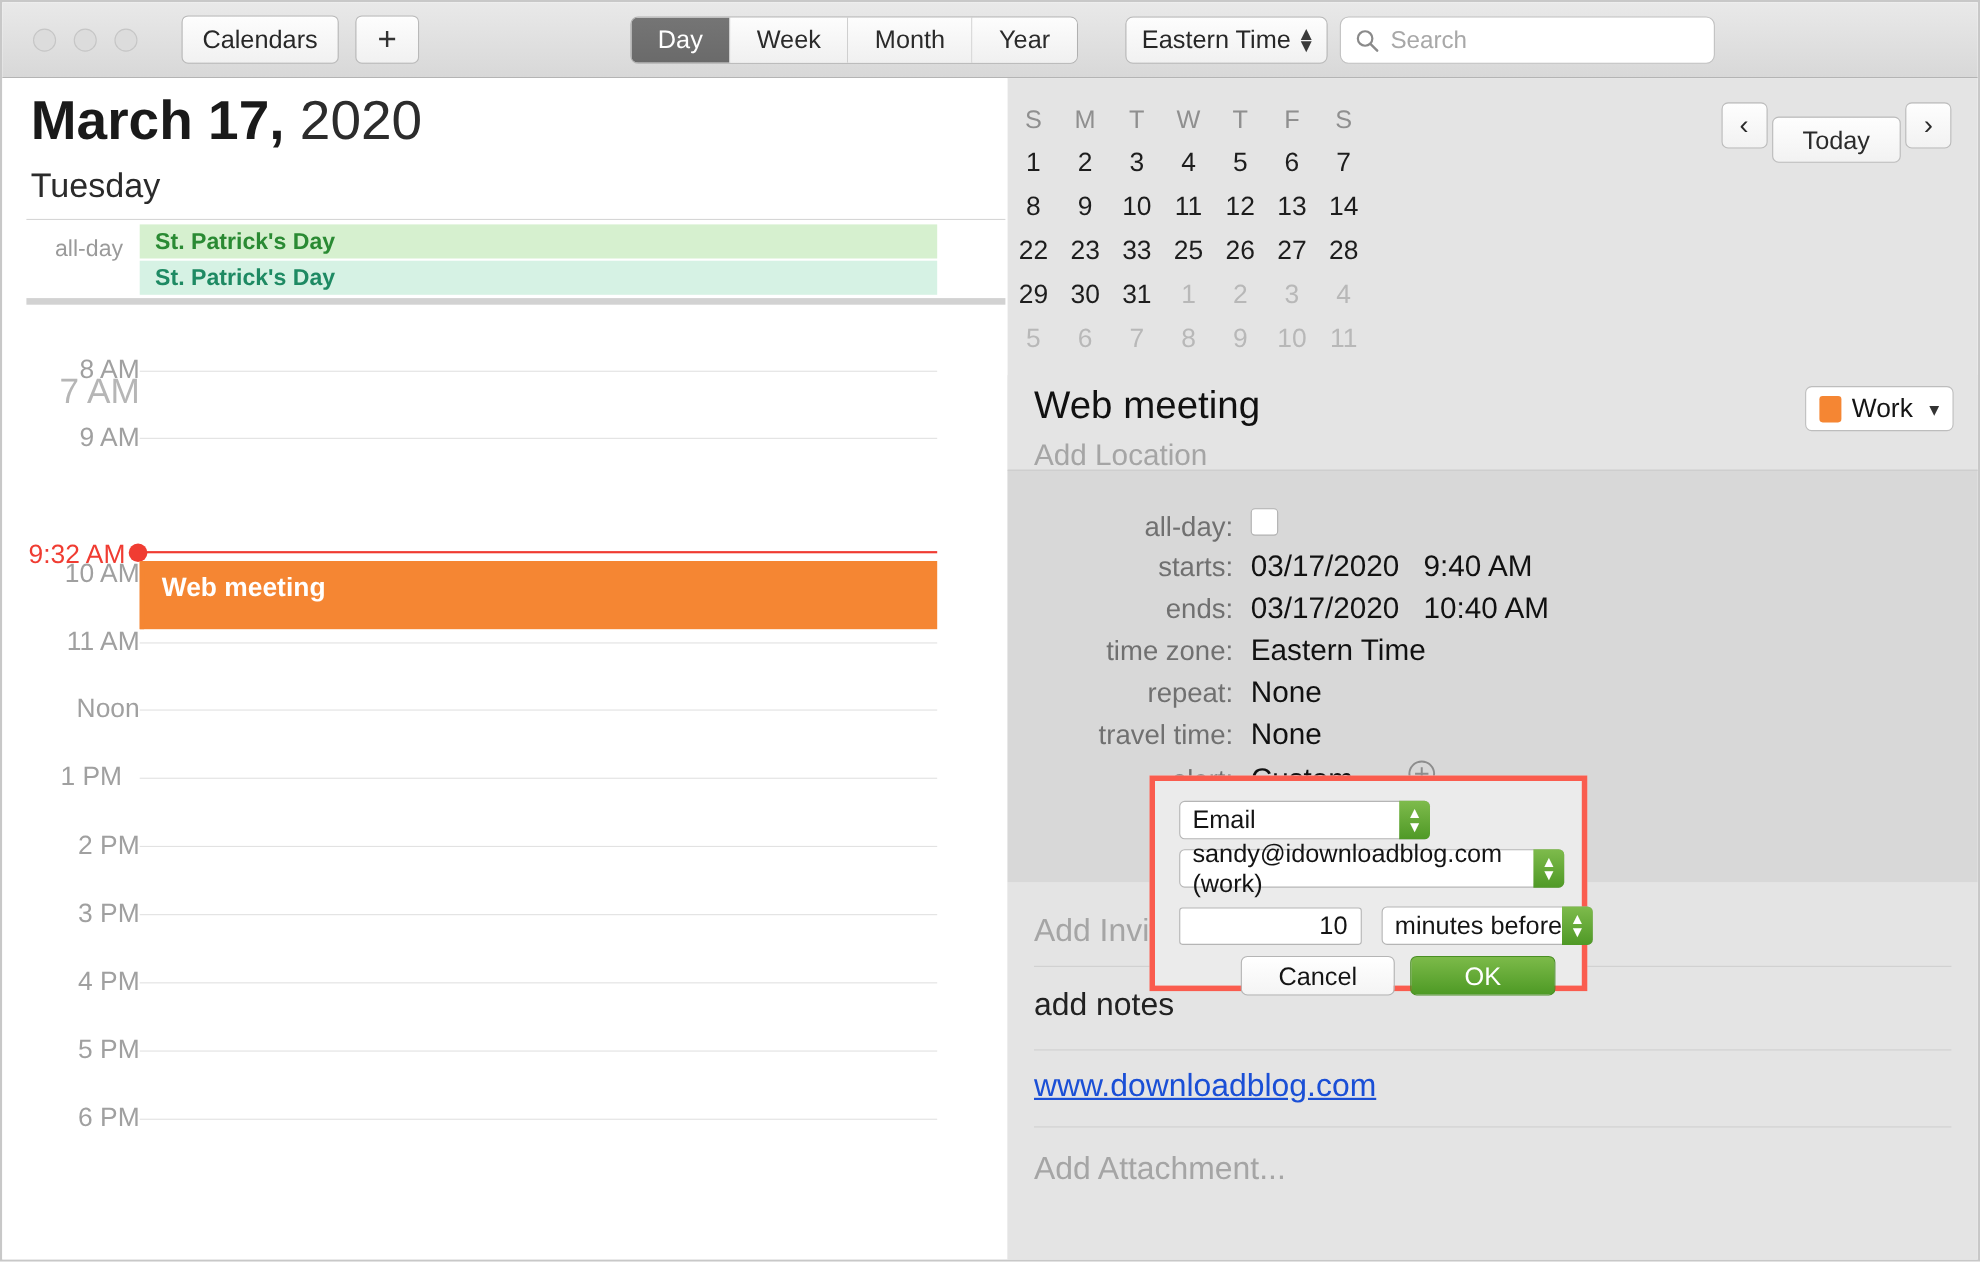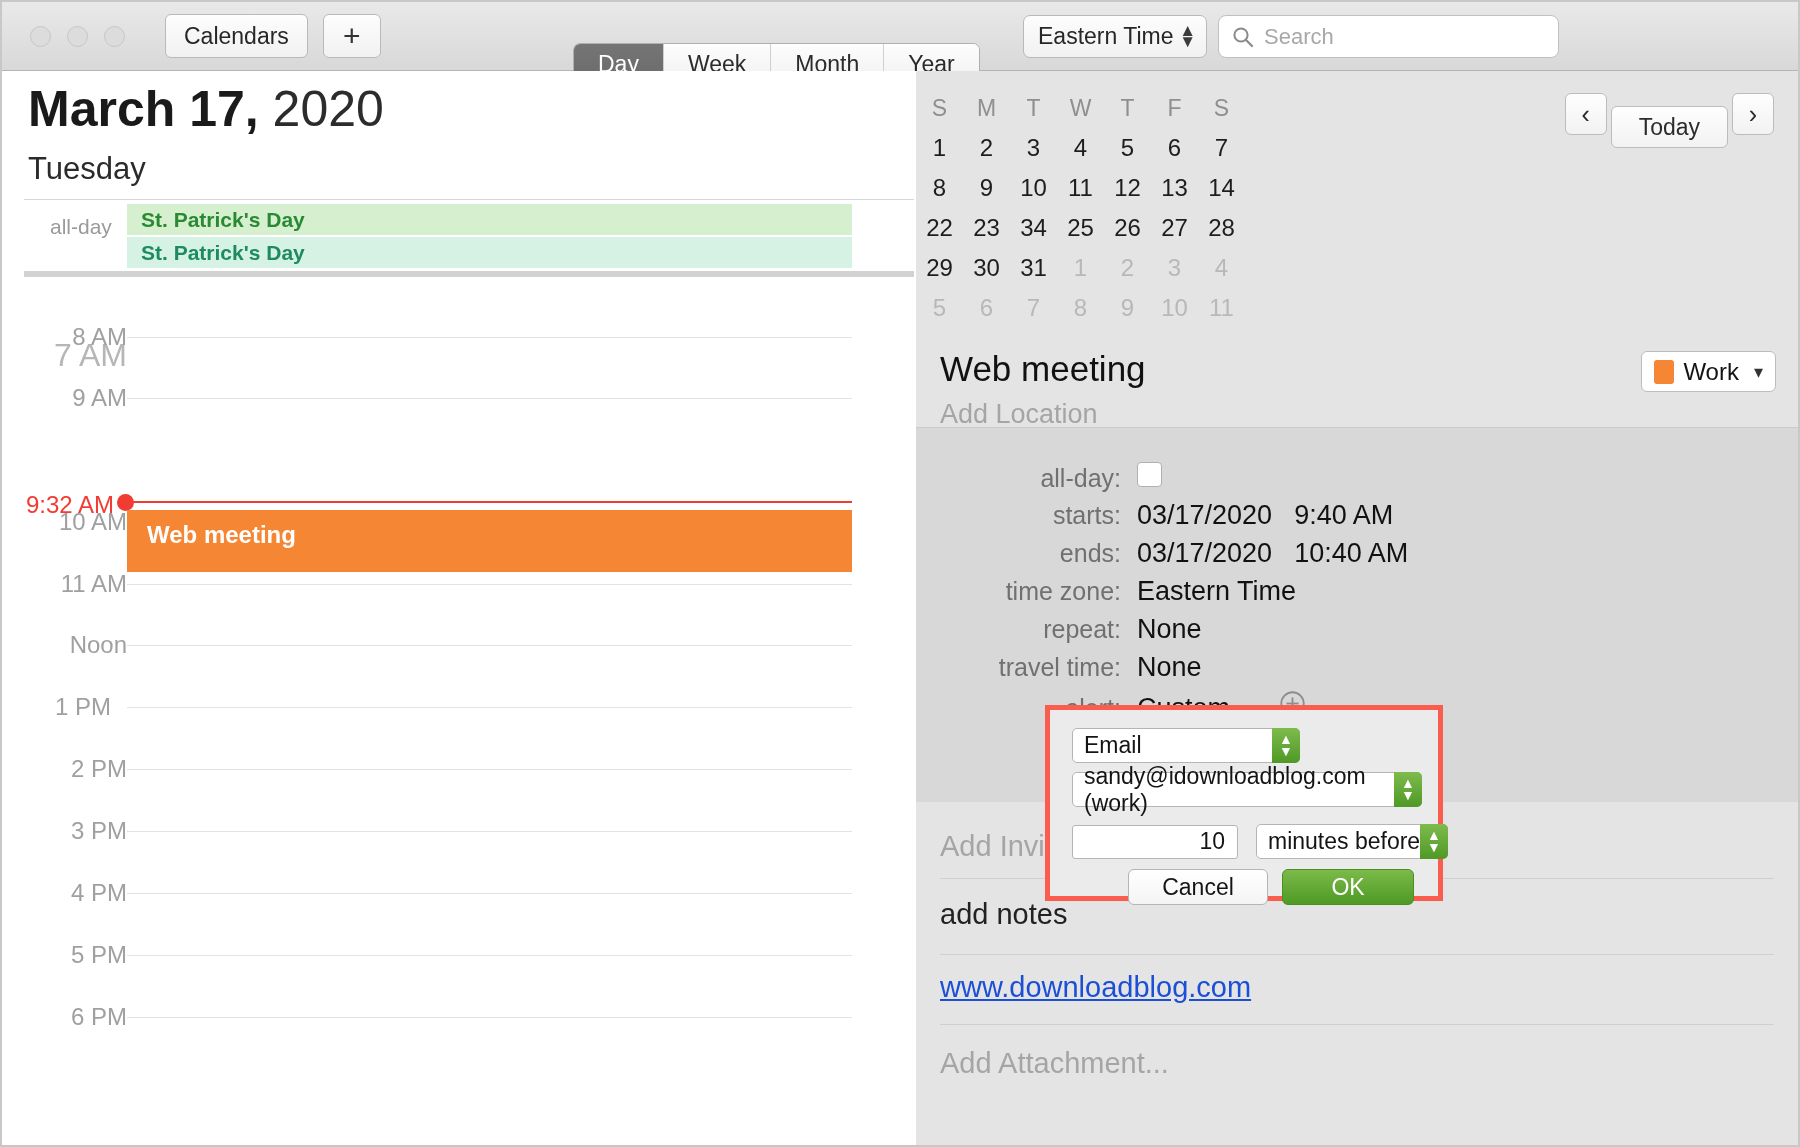--- a/index.html
+++ b/index.html
@@ -43,21 +43,20 @@
   #add-btn { margin-left: 15px; width: 58px; height: 44px;
              display: flex; align-items: center; justify-content: center;
              font-size: 30px; font-weight: 300; color: #333; }
 
   .segmented {
     position: absolute; left: 571px; top: 13px;
     display: flex; height: 43px;
     border: 1px solid #b0b0b0; border-radius: 7px;
     overflow: hidden;
     background: #f6f6f6;
-    margin-top: 28px;
   }
   .seg {
     display: flex; align-items: center; justify-content: center;
     font-size: 23px; color: #2b2b2b;
     padding: 0 24px;
     border-right: 1px solid #cfcfcf;
     background: linear-gradient(to bottom, #fdfdfd, #f0f0f0);
   }
   .seg:last-child { border-right: none; }
   .seg.active {
@@ -404,21 +403,21 @@
             <div class="mc-cell">9</div>
             <div class="mc-cell">10</div>
             <div class="mc-cell">11</div>
             <div class="mc-cell">12</div>
             <div class="mc-cell">13</div>
             <div class="mc-cell">14</div>
           </div>
           <div class="mc-row">
             <div class="mc-cell">22</div>
             <div class="mc-cell">23</div>
-            <div class="mc-cell">34</div>
+            <div class="mc-cell">33</div>
             <div class="mc-cell">25</div>
             <div class="mc-cell">26</div>
             <div class="mc-cell">27</div>
             <div class="mc-cell">28</div>
           </div>
           <div class="mc-row">
             <div class="mc-cell">29</div>
             <div class="mc-cell">30</div>
             <div class="mc-cell">31</div>
             <div class="mc-cell dim">1</div>

